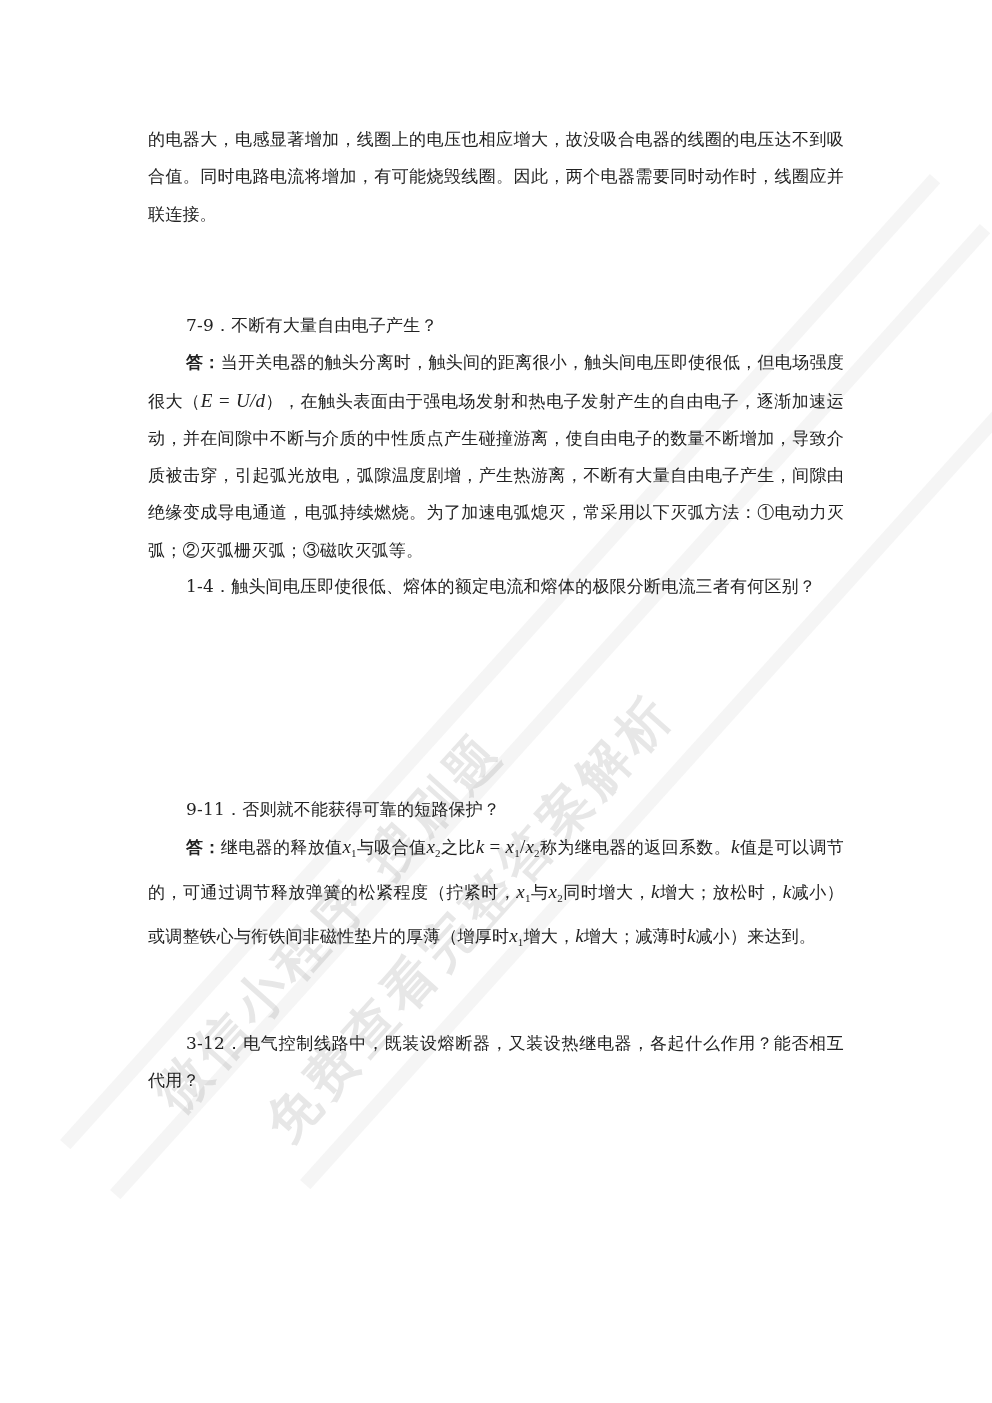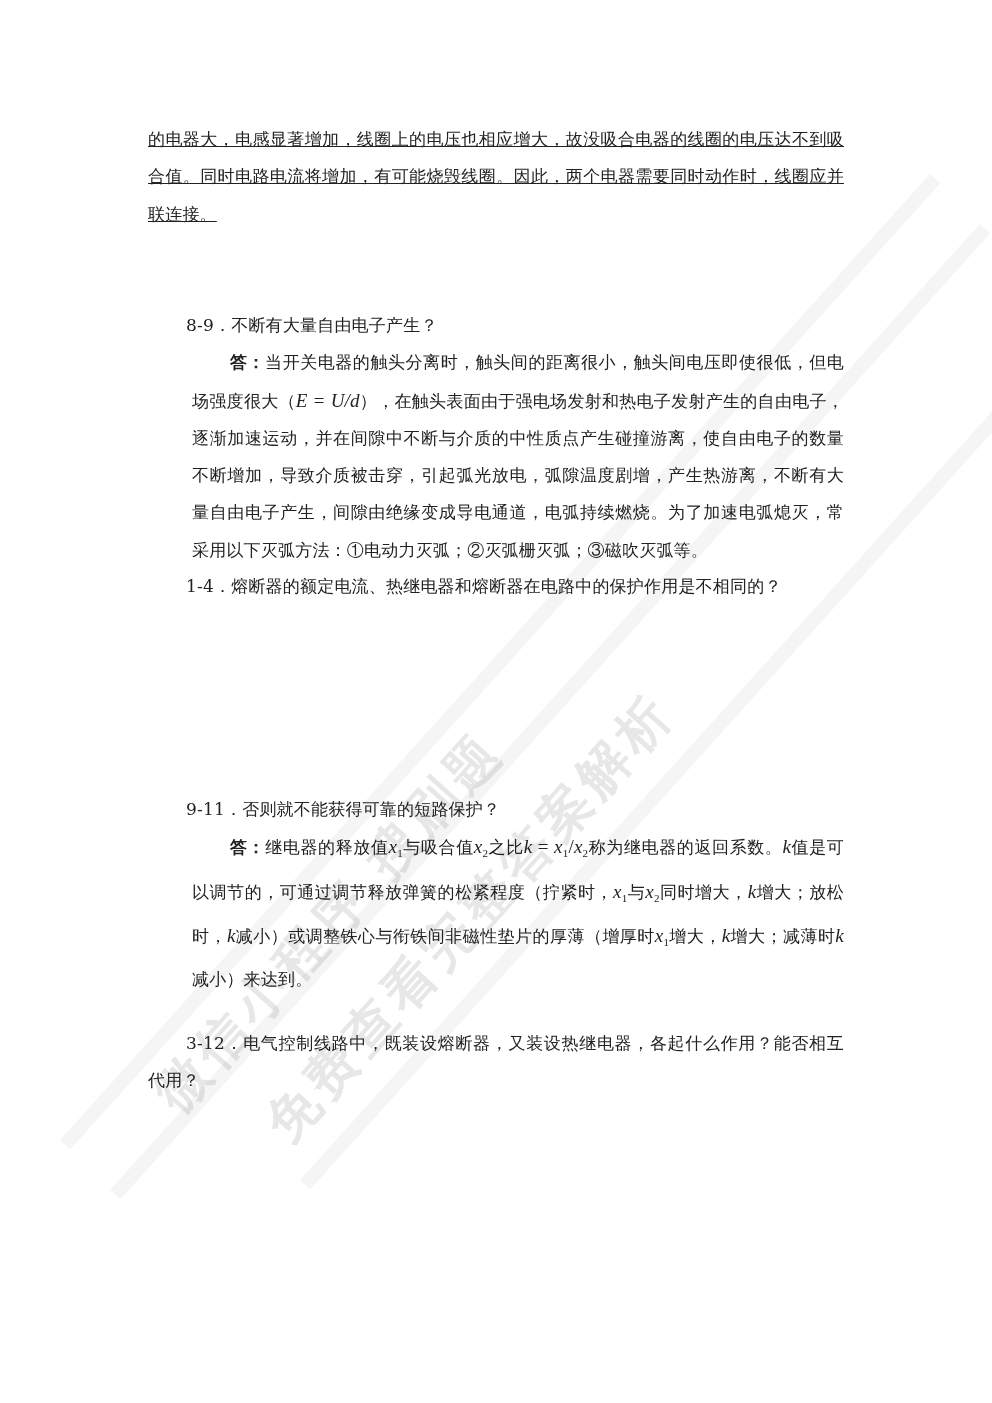--- a/index.html
+++ b/index.html
@@ -2,21 +2,21 @@
 <html><head>
   <meta charset="utf-8">
   <style>
     html, body { margin: 0; padding: 0; background: #ffffff; }
     body { width: 992px; height: 1403px; position: relative; overflow: hidden;
       font-family: "DejaVu Serif", "Liberation Serif", serif; color: #222; }
     .page { position: absolute; left: 0; top: 0; width: 992px; height: 1403px; background: #fff; }
     .col { position: absolute; left: 148px; width: 696px; font-size: 17px; line-height: 37.3px;
       text-align: justify; letter-spacing: 0.2px; }
     .p { margin: 0; }
-    .indent { text-indent: 38px; margin-left: 44px; }
+    .indent { text-indent: 38px; }
     .q { text-indent: 38px; }
     .ans-label { font-weight: bold; font-family: "DejaVu Sans", "Liberation Sans", sans-serif; }
     .math { font-family: "Liberation Serif", "DejaVu Serif", serif; font-style: italic; font-size: 19px; }
     .sub { font-size: 11px; font-style: normal; vertical-align: -4px; }
     .watermark { position: absolute; pointer-events: none; color: rgba(120,120,120,0.18);
       font-family: "DejaVu Sans", "Liberation Sans", sans-serif; font-weight: bold; white-space: nowrap;
       transform-origin: left top; }
     .wm1 { left: 140px; top: 1080px; font-size: 52px; transform: rotate(-48deg); letter-spacing: 6px; }
     .wm2 { left: 250px; top: 1110px; font-size: 52px; transform: rotate(-48deg); letter-spacing: 6px; }
     .stripe { position: absolute; pointer-events: none; background: rgba(160,160,160,0.10);
@@ -26,31 +26,31 @@
 <body>
 
 <div class="page">
 
   <div class="stripe" style="left:60px; top:1140px;"></div>
   <div class="stripe" style="left:110px; top:1190px;"></div>
   <div class="stripe" style="left:300px; top:1180px;"></div>
   <div class="watermark wm1">微信小程序 搜刷题</div>
   <div class="watermark wm2">免费查看完整答案解析</div>
 
-  <div class="col" style="top:121px;text-decoration:underline;">
+  <div class="col" style="top:121px;">
     <p class="p">的电器大，电感显著增加，线圈上的电压也相应增大，故没吸合电器的线圈的电压达不到吸合值。同时电路电流将增加，有可能烧毁线圈。因此，两个电器需要同时动作时，线圈应并联连接。</p>
   </div>
 
   <div class="col" style="top:307px;">
-    <p class="p q"><span>8-9．</span><span>不断有大量自由电子产生？</span></p>
+    <p class="p q"><span>7-9．</span><span>不断有大量自由电子产生？</span></p>
     <p class="p indent"><span class="ans-label">答：</span><span>当开关电器的触头分离时，触头间的距离很小，触头间电压即使很低，但电场强度很大（</span><span class="math">E = U/d</span><span>），在触头表面由于强电场发射和热电子发射产生的自由电子，逐渐加速运动，并在间隙中不断与介质的中性质点产生碰撞游离，使自由电子的数量不断增加，导致介质被击穿，引起弧光放电，弧隙温度剧增，产生热游离，不断有大量自由电子产生，间隙由绝缘变成导电通道，电弧持续燃烧。为了加速电弧熄灭，常采用以下灭弧方法：①电动力灭弧；②灭弧栅灭弧；③磁吹灭弧等。</span></p>
   </div>
 
   <div class="col" style="top:568px;">
-    <p class="p q"><span>1-4．</span><span>熔断器的额定电流、热继电器和熔断器在电路中的保护作用是不相同的？</span></p>
+    <p class="p q"><span>1-4．</span><span>触头间电压即使很低、熔体的额定电流和熔体的极限分断电流三者有何区别？</span></p>
   </div>
 
   <div class="col" style="top:791px;">
     <p class="p q"><span>9-11．</span><span>否则就不能获得可靠的短路保护？</span></p>
     <p class="p indent"><span class="ans-label">答：</span><span>继电器的释放值</span><span class="math"><span>x</span><span class="sub">1</span></span><span>与吸合值</span><span class="math"><span>x</span><span class="sub">2</span></span><span>之比</span><span class="math"><span>k</span><span style="font-style:normal"> = </span><span>x</span><span class="sub">1</span><span style="font-style:normal">/</span><span>x</span><span class="sub">2</span></span><span>称为继电器的返回系数。</span><span class="math">k</span><span>值是可以调节的，可通过调节释放弹簧的松紧程度（拧紧时，</span><span class="math"><span>x</span><span class="sub">1</span></span><span>与</span><span class="math"><span>x</span><span class="sub">2</span></span><span>同时增大，</span><span class="math">k</span><span>增大；放松时，</span><span class="math">k</span><span>减小）或调整铁心与衔铁间非磁性垫片的厚薄（增厚时</span><span class="math"><span>x</span><span class="sub">1</span></span><span>增大，</span><span class="math">k</span><span>增大；减薄时</span><span class="math">k</span><span>减小）来达到。</span></p>
   </div>
 
   <div class="col" style="top:1025px;">
     <p class="p q"><span>3-12．</span><span>电气控制线路中，既装设熔断器，又装设热继电器，各起什么作用？能否相互代用？</span></p>
   </div>

